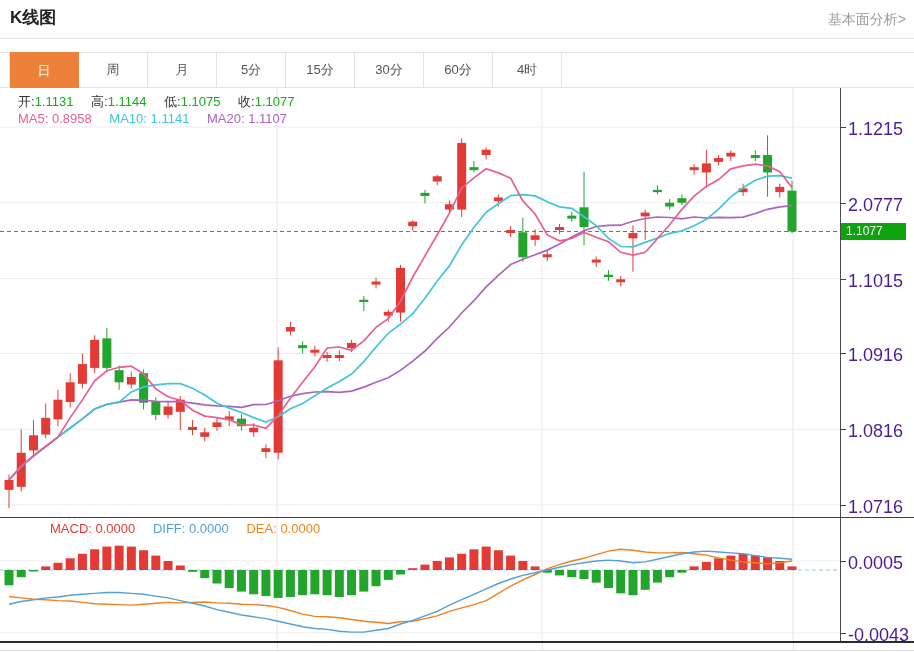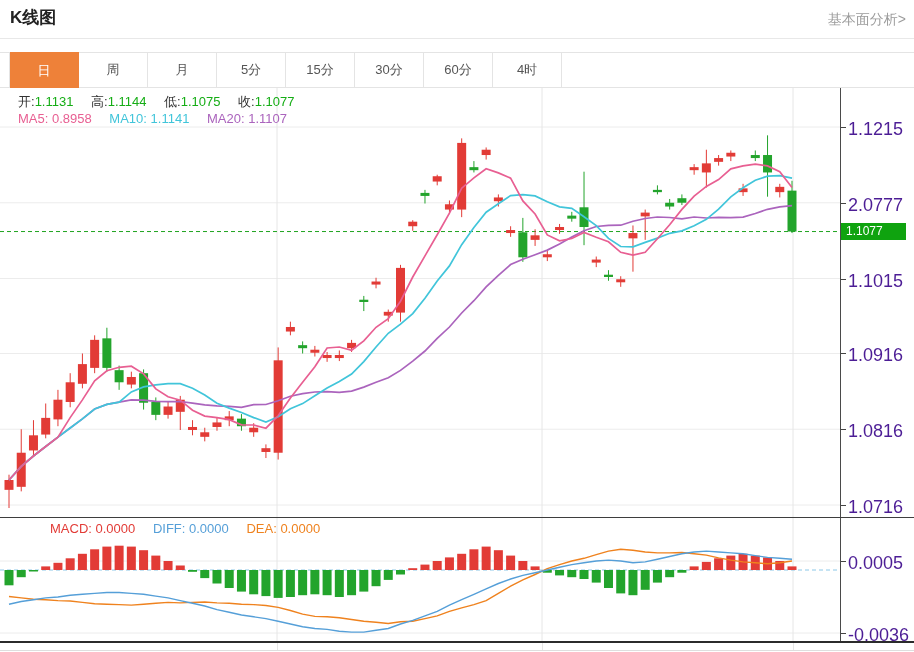--- a/index.html
+++ b/index.html
@@ -311,21 +311,21 @@
     <div class="axis-label" style="top: 271px;">1.1015</div>
     <div class="axis-tick" style="top: 353px;"></div>
     <div class="axis-label" style="top: 345px; text-align: right;">1.0916</div>
     <div class="axis-tick" style="top: 429px;"></div>
     <div class="axis-label" style="top: 421px;">1.0816</div>
     <div class="axis-tick" style="top: 505px;"></div>
     <div class="axis-label" style="top: 497px;">1.0716</div>
     <div class="axis-tick" style="top: 561px;"></div>
     <div class="axis-label" style="top: 553px;">0.0005</div>
     <div class="axis-tick" style="top: 633px;"></div>
-    <div class="axis-label" style="top: 625px;">-0.0036</div>
+    <div class="axis-label" style="top: 625px;">-0.0043</div>
   </div>
 <div class="price-badge" style="background: rgb(15, 163, 15); top: 223px;">1.1077</div>
 
 <div class="sep-dark-1"></div>
 <div class="sep-dark-2"></div>
 <div class="bottom-light-line"></div>
 
 <div class="vgrid-stub" style="left: 277px;"></div>
 <div class="vgrid-stub" style="left: 542px;"></div>
 <div class="vgrid-stub" style="left: 793px;"></div>

